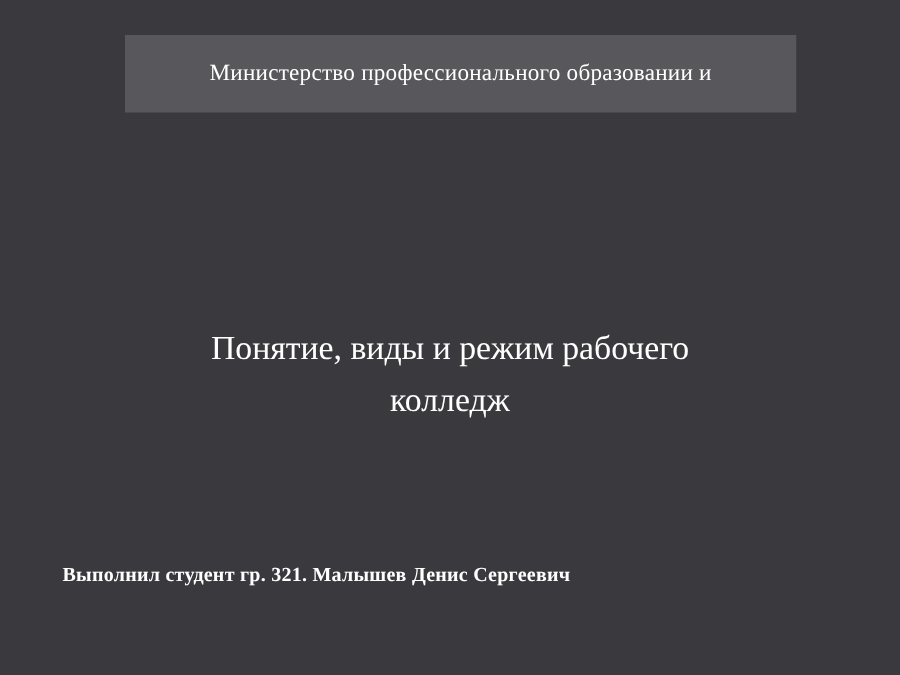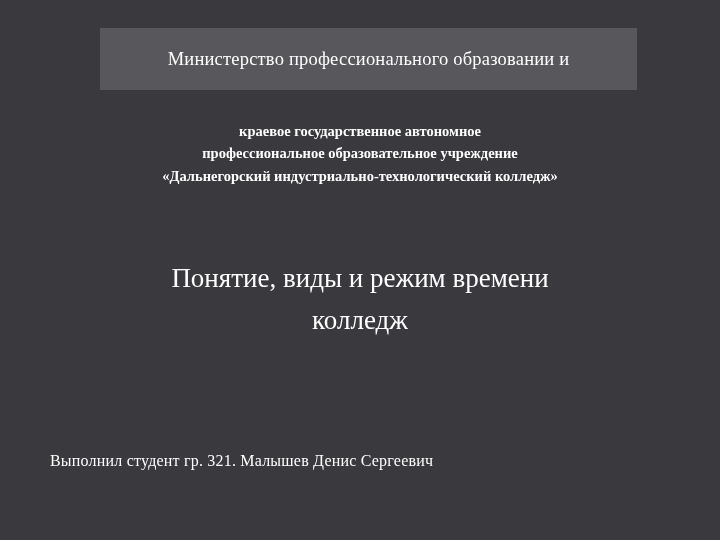--- a/index.html
+++ b/index.html
@@ -76,43 +76,38 @@
   }
 
   
   .author {
     position: absolute;
     left: 50px;
     top: 452px;
     width: 620px;
     color: #ffffff;
     font-size: 16px;
-    font-weight: normal;
+    font-weight: bold;
     text-align: left;
     letter-spacing: 0.2px;
   }
 </style>
 </head>
 <body>
 
 <div class="slide">
 
   <div class="banner">
     <div class="banner-text">
       <span>Министерство  профессионального  образовании  и</span>
       <br>
     </div>
   </div>
 
-  <div class="college">
-    <div>краевое государственное автономное</div>
-    <div>профессиональное образовательное учреждение</div>
-    <div>«Дальнегорский индустриально-технологический колледж»</div>
-  </div>
 
   <div class="main-title">
-    <div>Понятие, виды и режим времени</div>
+    <div>Понятие, виды и режим рабочего</div>
     <div>колледж</div>
   </div>
 
   <div class="author">Выполнил студент гр. 321. Малышев Денис Сергеевич</div>
 
 </div>
 
 </body></html>

